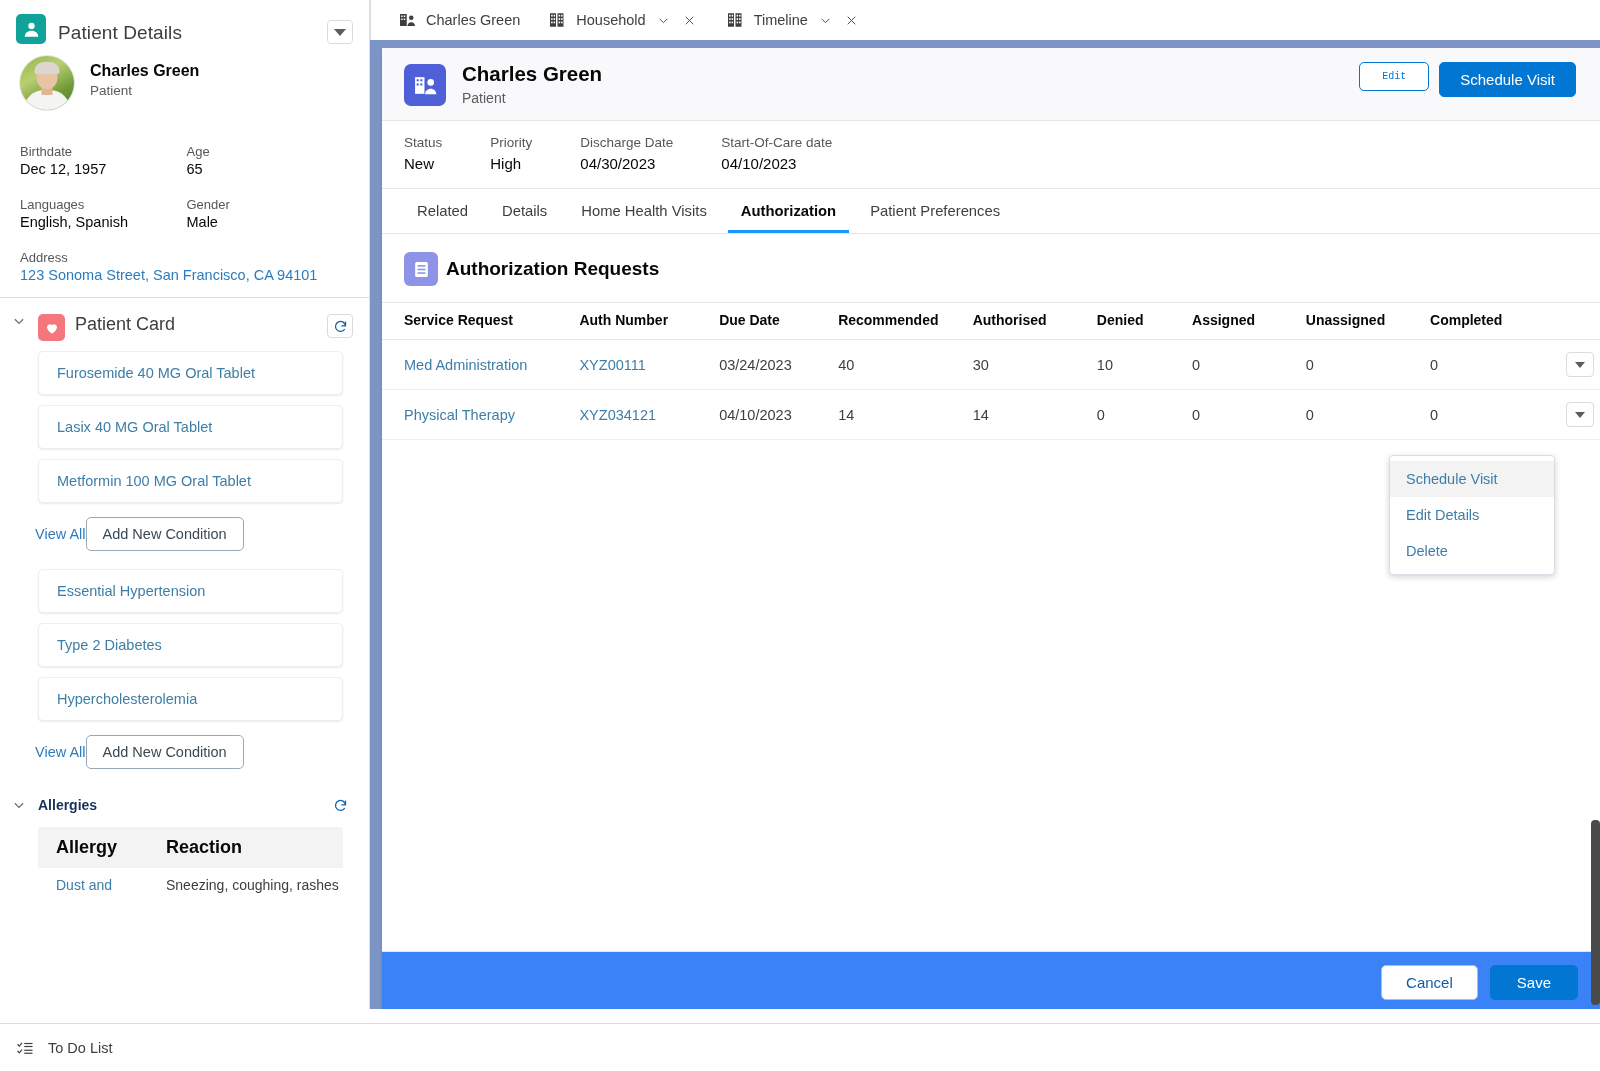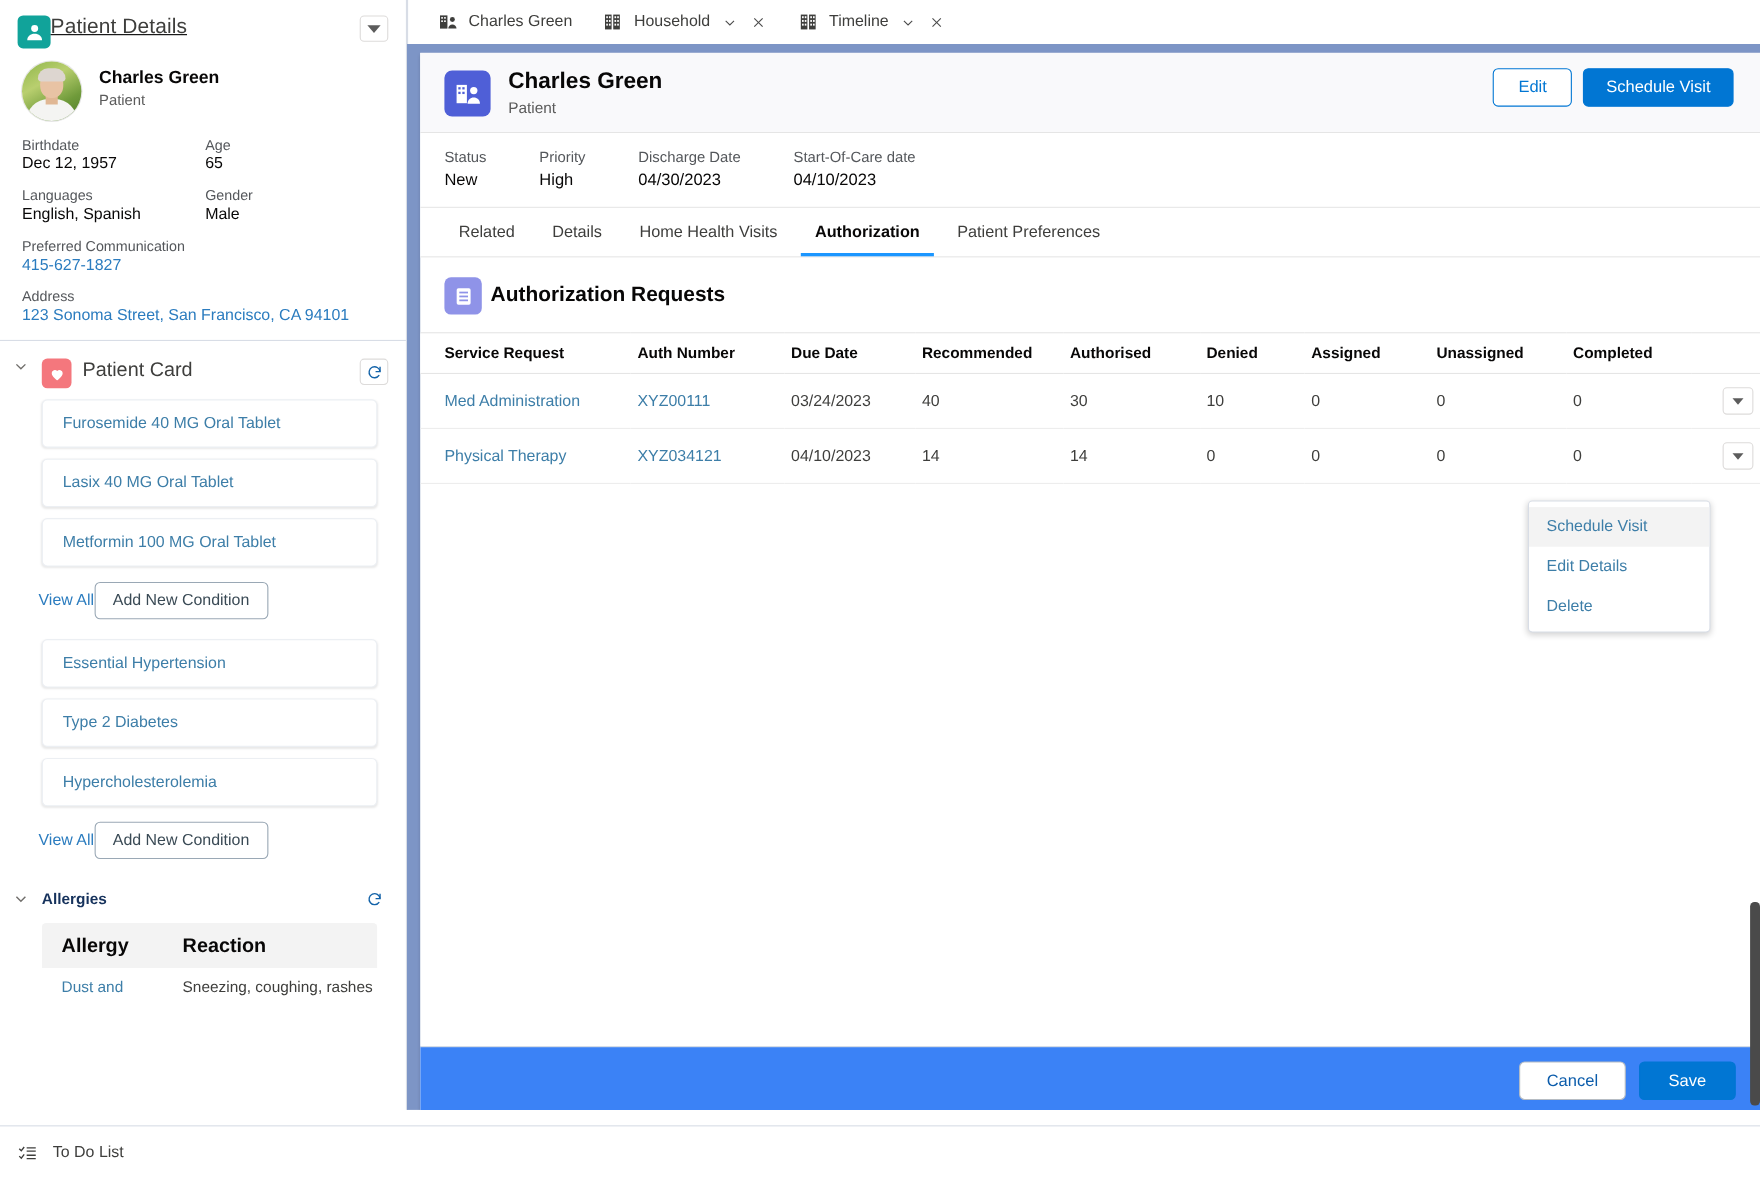--- a/index.html
+++ b/index.html
@@ -33,24 +33,23 @@
   
   .sidebar {
     width: 370px; height: 1009px;
     background: #ffffff;
     border-right: 1px solid #d8dde6;
     overflow: hidden;
     position: relative;
   }
 
   .pd-header {
-    display: flex; align-items: flex-start;
+    display: flex; align-items: flex-end;
     padding: 14px 16px 10px 16px;
-    gap: 0;
-    text-decoration: underline;
+    gap: 12px;
   }
   .pd-icon {
     width: 30px; height: 30px; border-radius: 5px;
     background: #11a39a;
     display: flex; align-items: center; justify-content: center;
     flex: none;
   }
   .pd-icon svg { width: 19px; height: 19px; fill: #fff; }
   .pd-title {
     font-size: 19px; color: #3e3e3c; font-weight: 400;
@@ -90,21 +89,21 @@
     background: #f4f4f2;
   }
   .avatar .neck {
     position: absolute; left: 50%; bottom: 15px; transform: translateX(-50%);
     width: 11px; height: 9px; background: #e0b794;
   }
   .pname { font-size: 16px; font-weight: bold; color: #080707; margin-top: 6px; }
   .prole { font-size: 13.5px; color: #5b5b5b; margin-top: 3px; }
 
   .fields { padding: 8px 16px 0 20px; }
-  .frow { display: flex; margin-bottom: 13px; }
+  .frow { display: flex; margin-bottom: 13px; margin-top: 20px; }
   .fcol { flex: 1 1 50%; }
   .fcol.wide { flex: 1 1 100%; }
   .flabel { font-size: 13px; color: #54575b; margin-bottom: 2px; }
   .fvalue { font-size: 14.5px; color: #080707; }
   .fvalue.link { color: #2b7cbf; }
 
   .divider { height: 1px; background: #d8dde6; margin: 14px 0 0 0; }
 
   
   .pc-header {
@@ -229,22 +228,22 @@
     width: 42px; height: 42px; border-radius: 7px; background: #4f5fd7;
     display: flex; align-items: center; justify-content: center; flex: none;
     margin-right: 16px; margin-top: 2px;
   }
   .rec-icon svg { width: 25px; height: 25px; fill: #fff; }
   .rec-name { font-size: 20.5px; font-weight: bold; color: #080707; }
   .rec-sub { font-size: 14px; color: #5b5b5b; margin-top: 4px; }
   .rec-actions { margin-left: auto; display: flex; gap: 10px; align-items: flex-start; }
   .btn-edit {
     border: 1px solid #0176d3; border-radius: 5px; background: #fff;
-    color: #0176d3; font-size: 15px; padding: 8px 22px; cursor: pointer;
-    font-family: Liberation Sans, sans-serif;
+    color: #0176d3; font-size: 10px; padding: 8px 22px; cursor: pointer;
+    font-family: Liberation Mono, monospace;
   }
   .btn-primary {
     border: 1px solid #0176d3; border-radius: 5px; background: #0176d3;
     color: #fff; font-size: 15px; padding: 8px 20px; cursor: pointer;
     font-family: inherit;
   }
 
   .rec-fields {
     display: flex; padding: 14px 24px 16px 22px;
     border-bottom: 1px solid #e5e5e5; background: #fff;
@@ -391,26 +390,20 @@
           </div>
         </div>
         <div class="frow">
           <div class="fcol">
             <div class="flabel">Languages</div>
             <div class="fvalue">English, Spanish</div>
           </div>
           <div class="fcol">
             <div class="flabel">Gender</div>
             <div class="fvalue">Male</div>
-          </div>
-        </div>
-        <div class="frow">
-          <div class="fcol wide">
-            <div class="flabel">Preferred Communication</div>
-            <div class="fvalue link">415-627-1827</div>
           </div>
         </div>
         <div class="frow">
           <div class="fcol wide">
             <div class="flabel">Address</div>
             <div class="fvalue link">123 Sonoma Street, San Francisco, CA 94101</div>
           </div>
         </div>
       </div>
 

